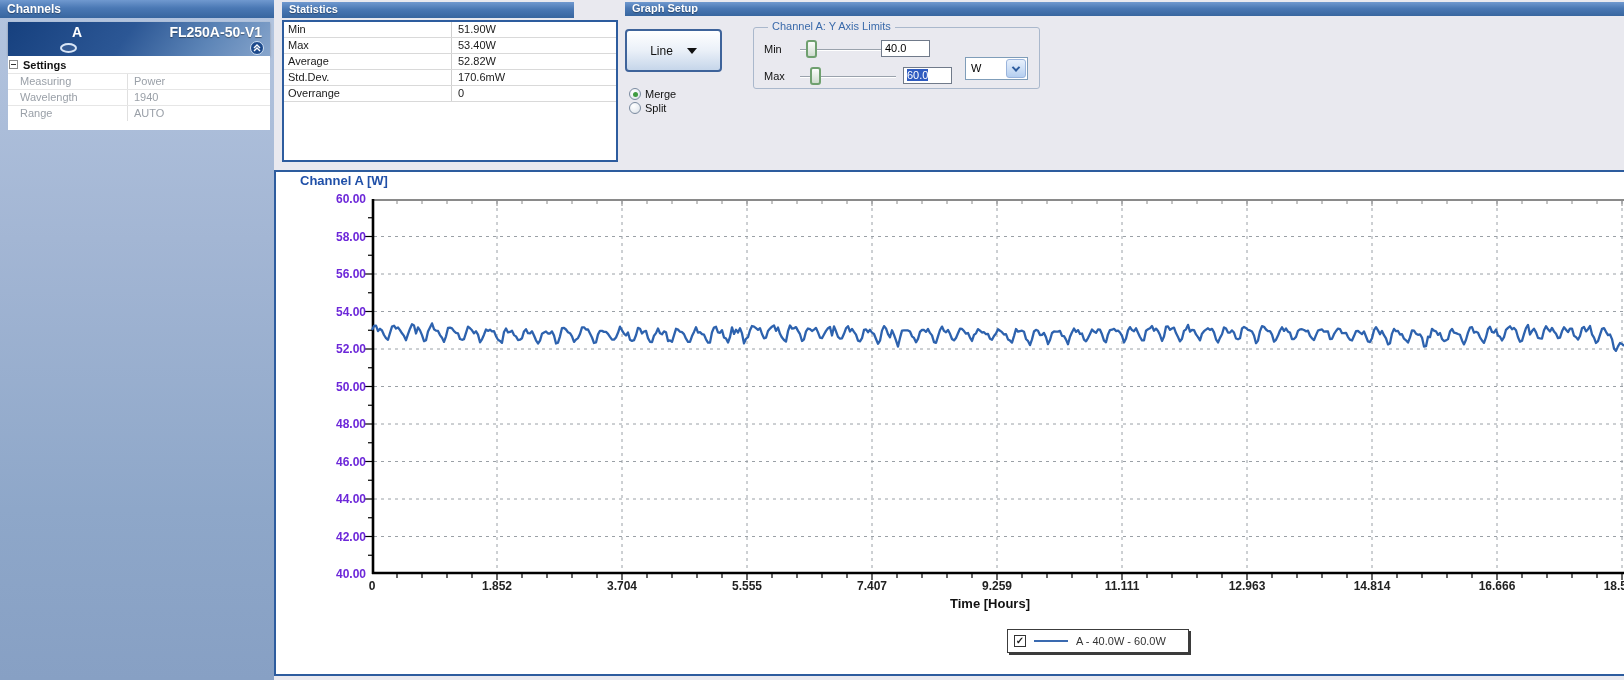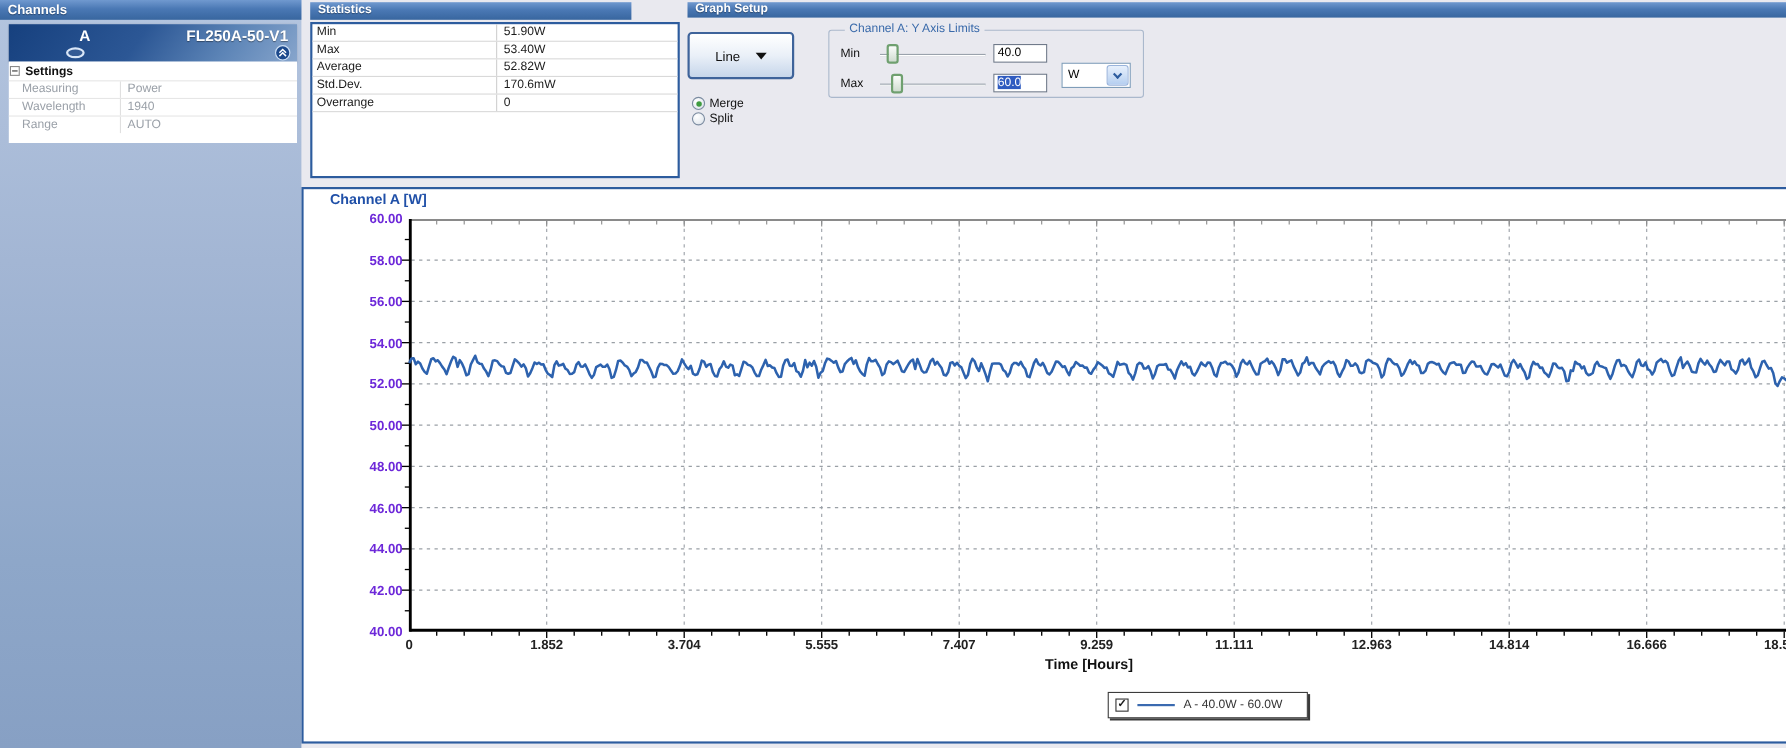--- a/index.html
+++ b/index.html
@@ -21,21 +21,21 @@
     text-shadow:0 1px 1px rgba(0,0,0,.4); }
   .ch-lamp { position:absolute; left:52px; top:21px; width:17px; height:10px; border:2px solid #d9e6f7;
     border-radius:50%; background:rgba(255,255,255,.08); }
   .ch-collapse { position:absolute; right:6px; top:19px; width:14px; height:14px; border-radius:50%;
     background:#1d4a8c; border:1px solid #cfe0f4; display:flex; align-items:center; justify-content:center; cursor:pointer; }
   .settings-box { position:absolute; left:8px; top:56px; width:262px; height:74px; background:#fff; }
   .settings-hdr { height:17px; display:flex; align-items:center; font-size:11px; font-weight:bold; color:#111; }
   .expander { width:9px; height:9px; border:1px solid #8a8a8a; margin:0 5px 0 1px; position:relative; background:#fff; }
   .expander .minus { position:absolute; left:1px; right:1px; top:3px; height:1px; background:#333; }
   .set-row { height:16px; display:flex; border-top:1px solid #e6e6e6; font-size:11px; color:#9aa0a8; }
-  .set-row .lbl { width:102px; padding-left:12px; line-height:15px; border-right:1px solid #e0e0e0; }
+  .set-row .lbl { width:120px; padding-left:12px; line-height:15px; border-right:1px solid #e0e0e0; }
   .set-row .val { padding-left:6px; line-height:15px; }
 
   
   .stats-bar { position:absolute; left:282px; top:2px; width:292px; height:16px; font-size:11px; padding-top:1px; }
   .stats-body { position:absolute; left:282px; top:20px; width:336px; height:142px; background:#fff;
     border:2px solid #2d5c9e; }
   .stat-row { height:16px; display:flex; border-bottom:1px solid #d9d9d9; font-size:11px; color:#1a1a1a; }
   .stat-row .lbl { width:168px; padding-left:4px; line-height:15px; border-right:1px solid #cfcfcf; }
   .stat-row .val { padding-left:6px; line-height:15px; }
 
@@ -171,21 +171,21 @@
   </div>
   <div class="radio-row" style="left:629px; top:102px;">
     <span class="radio"></span>
     <span>Split</span>
   </div>
   <div class="groupbox"></div>
   <div class="groupbox-title">Channel A: Y Axis Limits</div>
   <div class="gs-lbl" style="left:764px; top:43px;">Min</div>
   <div class="slider-track" style="left:800px; top:49px;"></div>
   <div class="slider-handle" style="left:806px; top:40px;"></div>
-  <div class="txtbox" style="left:903px; top:40px;">
+  <div class="txtbox" style="left:881px; top:40px;">
     <span>40.0</span>
   </div>
   <div class="gs-lbl" style="left:764px; top:70px;">Max</div>
   <div class="slider-track" style="left:800px; top:76px;"></div>
   <div class="slider-handle" style="left:810px; top:67px;"></div>
   <div class="txtbox" style="left:903px; top:67px;">
     <span class="sel">60.0</span>
   </div>
   <div class="combo">
     <span class="txt">W</span>

